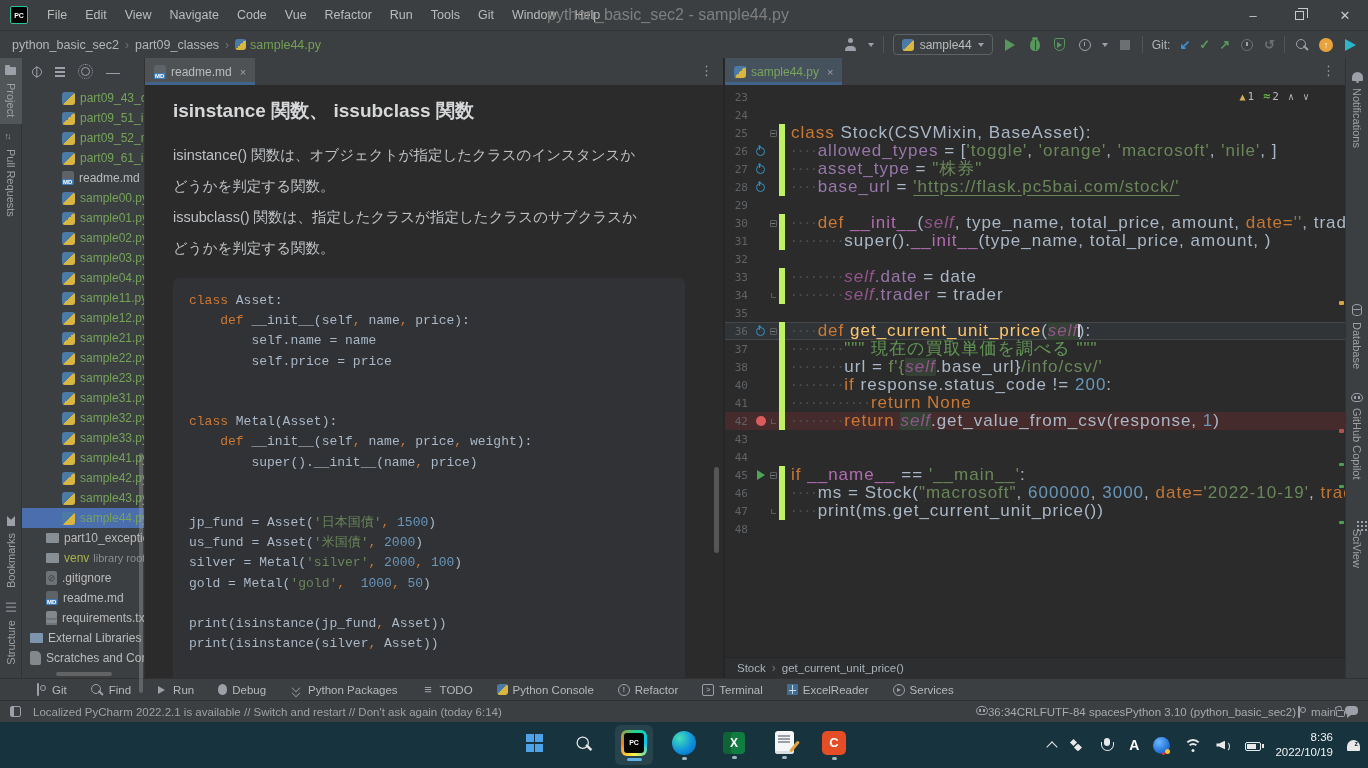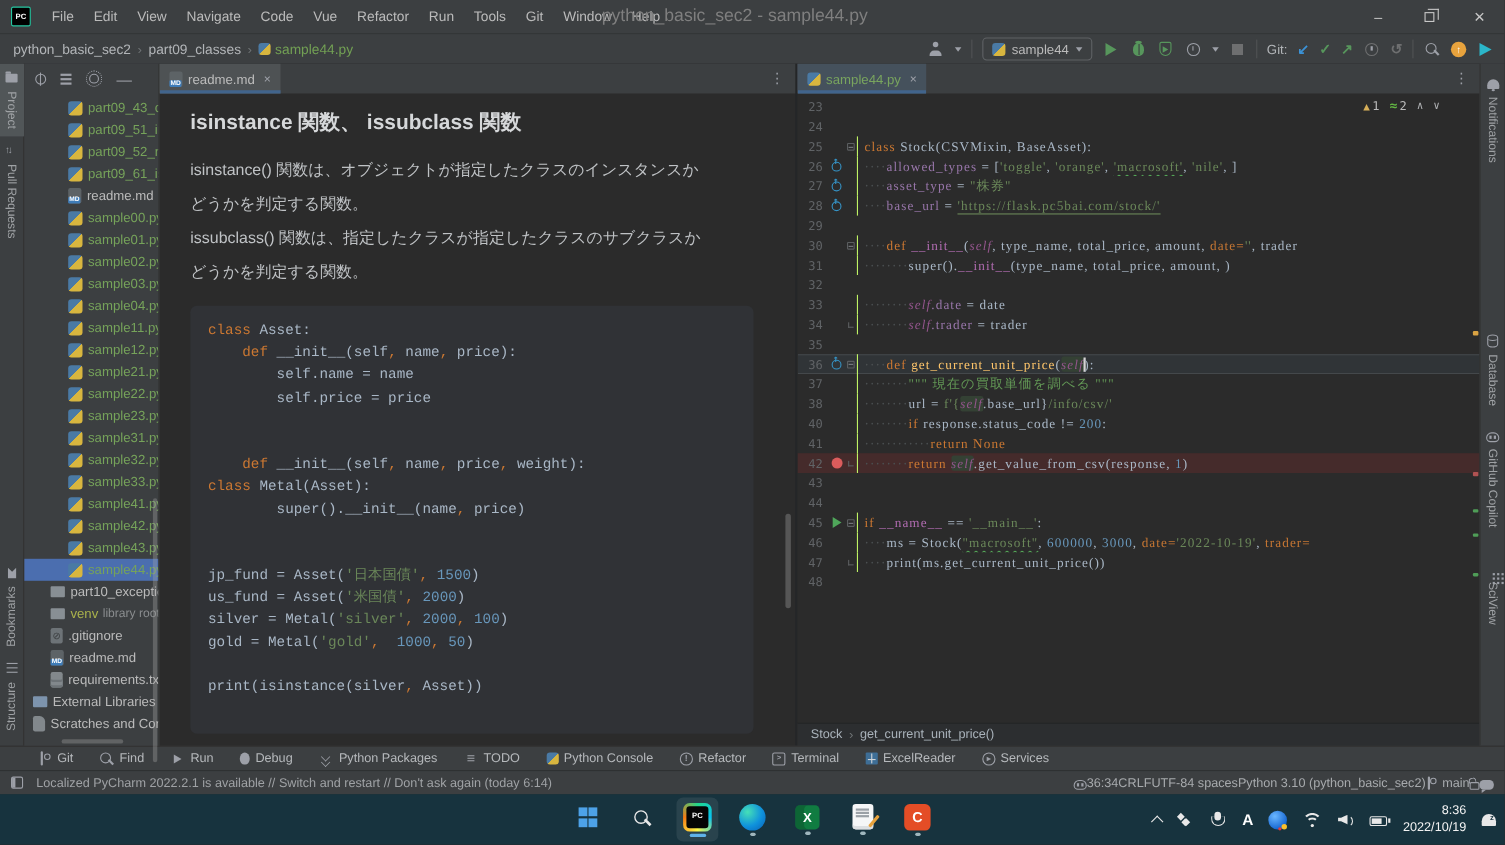--- a/index.html
+++ b/index.html
@@ -122,21 +122,21 @@
   .rrow{height:20.2px;line-height:20.2px;white-space:pre;overflow:hidden}
   .md-scroll{position:absolute;top:382px;right:4px;width:5px;height:86px;background:rgba(166,166,166,.35);border-radius:3px}
 
   
   .codepane{width:620px;flex:none}
   .editor{flex:1;position:relative;overflow:hidden;padding-top:3px;font-family:"DejaVu Sans Mono",monospace}
   .crow{height:18px;display:flex;align-items:center}
   .crow .lnum{width:28px;flex:none;text-align:right;color:#606366;font-size:11px;padding-right:5px}
   .crow .gmark{width:15px;flex:none;display:flex;align-items:center;justify-content:center}
   .crow .gfold{width:11px;flex:none;display:flex;align-items:center;justify-content:center;color:#606366}
-  .crow pre{flex:1;overflow:hidden;white-space:pre;font-family:Liberation Serif, serif;font-size:12px;letter-spacing:1px;line-height:18px;border-left:1px solid #bef264;padding-left:6px;color:#a9b7c6}
+  .crow pre{flex:1;overflow:hidden;white-space:pre;font-family:Liberation Sans, sans-serif;font-size:17px;letter-spacing:1px;line-height:18px;border-left:6px solid #bef264;padding-left:6px;color:#a9b7c6}
   .hl-caret{background:#303437;box-shadow:inset 0 1px 0 #44484b,inset 0 -1px 0 #44484b}
   .hl-bp{background:#452b2b}
   .gm-ov{width:9px;height:9px;border:1.5px solid #3592c4;border-radius:50%;position:relative}
   .gm-ov::after{content:"↑";position:absolute;left:0px;top:-6px;color:#3592c4;font-size:9px;font-weight:bold}
   .gm-bp{width:10px;height:10px;border-radius:50%;background:#db5c5c}
   .gm-run{width:0;height:0;border-top:5px solid transparent;border-bottom:5px solid transparent;border-left:8px solid #4fa65a}
   .fold-s{width:7px;height:7px;border:1px solid #5b5e60;border-radius:1px;display:flex;align-items:center;justify-content:center;color:#9da0a8;font-size:8px;line-height:5px}
   .fold-e{width:5px;height:5px;border-left:1px solid #5b5e60;border-bottom:1px solid #5b5e60}
   .tk-t{color:#a9b7c6}.tk-kw{color:#cc7832}.tk-str{color:#6a8759}
   .tk-strtypo{color:#6a8759;text-decoration:underline wavy #54a857;text-decoration-thickness:1px;text-underline-offset:3px}
@@ -175,21 +175,21 @@
   .ti-excel::before{content:"";position:absolute;left:50%;top:1px;bottom:1px;width:1px;background:#cfd4d8}
   .ti-excel::after{content:"";position:absolute;top:50%;left:2px;right:2px;height:1px;background:#cfd4d8}
   .ti-services{border:1.4px solid #9da0a8;border-radius:50%;width:12px;height:12px}
   .ti-services::before{content:"";width:0;height:0;border-top:2.5px solid transparent;border-bottom:2.5px solid transparent;border-left:4px solid #9da0a8}
 
   
   .statusbar{height:22px;background:#3c3f41;border-top:1px solid #2e3132;display:flex;align-items:center;padding:0 10px;flex:none;font-size:11.5px;color:#a7aaad}
   .ic-corner{width:11px;height:11px;border:1.4px solid #9da0a8;border-radius:2px;position:relative}
   .ic-corner::before{content:"";position:absolute;left:0;top:0;bottom:0;width:3px;background:#9da0a8}
   .sb-msg{margin-left:12px;color:#9fa2a5}
-  .sb-right{margin-left:auto;display:flex;align-items:flex-end;gap:0}
+  .sb-right{margin-left:auto;display:flex;align-items:flex-start;gap:0}
   .branchico{width:10px;height:12px;position:relative}
   .branchico::before{content:"";position:absolute;left:2px;top:0;width:1.6px;height:12px;background:#9da0a8;border-radius:1px}
   .branchico::after{content:"";position:absolute;right:0;top:1px;width:4px;height:4px;border:1.5px solid #9da0a8;border-radius:50%}
   .lockico{width:9px;height:7px;border:1.4px solid #9da0a8;border-radius:1.5px;position:relative;margin-top:4px}
   .lockico::before{content:"";position:absolute;top:-5px;left:-2px;width:5px;height:4px;border:1.4px solid #9da0a8;border-bottom:none;border-radius:3px 3px 0 0;transform:rotate(-15deg)}
   .balloonico{width:13px;height:9px;background:#9da0a8;border-radius:4px;position:relative}
   .balloonico::after{content:"";position:absolute;left:2px;bottom:-3px;width:0;height:0;border-top:3px solid #9da0a8;border-right:4px solid transparent}
 
   
   .taskbar{height:46px;background:#17333e;position:relative;flex:none}
@@ -495,30 +495,31 @@
             <div class="md-p">issubclass() 関数は、指定したクラスが指定したクラスのサブクラスか</div>
             <div class="md-p">どうかを判定する関数。</div>
           </div>
         <div class="md-code">
             <div class="rrow"><span class="tk-kw">class </span><span class="tk-t">Asset:</span></div>
             <div class="rrow"><span class="tk-t">    </span><span class="tk-kw">def </span><span class="tk-t">__init__(self</span><span class="tk-kw">,</span><span class="tk-t"> name</span><span class="tk-kw">,</span><span class="tk-t"> price):</span></div>
             <div class="rrow"><span class="tk-t">        self.name = name</span></div>
             <div class="rrow"><span class="tk-t">        self.price = price</span></div>
             <div class="rrow">&nbsp;</div>
             <div class="rrow">&nbsp;</div>
+            <div class="rrow"><span class="tk-kw">class </span><span class="tk-t">Metal(Asset):</span></div>
             <div class="rrow"><span class="tk-t">    </span><span class="tk-kw">def </span><span class="tk-t">__init__(self</span><span class="tk-kw">,</span><span class="tk-t"> name</span><span class="tk-kw">,</span><span class="tk-t"> price</span><span class="tk-kw">,</span><span class="tk-t"> weight):</span></div>
-            <div class="rrow"><span class="tk-kw">class </span><span class="tk-t">Metal(Asset):</span></div>
             <div class="rrow"><span class="tk-t">        super().__init__(name</span><span class="tk-kw">,</span><span class="tk-t"> price)</span></div>
             <div class="rrow">&nbsp;</div>
             <div class="rrow">&nbsp;</div>
             <div class="rrow"><span class="tk-t">jp_fund = Asset(</span><span class="tk-str">'日本国債'</span><span class="tk-kw">,</span><span class="tk-t"> </span><span class="tk-num">1500</span><span class="tk-t">)</span></div>
             <div class="rrow"><span class="tk-t">us_fund = Asset(</span><span class="tk-str">'米国債'</span><span class="tk-kw">,</span><span class="tk-t"> </span><span class="tk-num">2000</span><span class="tk-t">)</span></div>
             <div class="rrow"><span class="tk-t">silver = Metal(</span><span class="tk-str">'silver'</span><span class="tk-kw">,</span><span class="tk-t"> </span><span class="tk-num">2000</span><span class="tk-kw">,</span><span class="tk-t"> </span><span class="tk-num">100</span><span class="tk-t">)</span></div>
             <div class="rrow"><span class="tk-t">gold = Metal(</span><span class="tk-str">'gold'</span><span class="tk-kw">,</span><span class="tk-t">  </span><span class="tk-num">1000</span><span class="tk-kw">,</span><span class="tk-t"> </span><span class="tk-num">50</span><span class="tk-t">)</span></div>
             <div class="rrow">&nbsp;</div>
+            <div class="rrow"><span class="tk-t">print(isinstance(jp_fund</span><span class="tk-kw">,</span><span class="tk-t"> Asset))</span></div>
             <div class="rrow"><span class="tk-t">print(isinstance(silver</span><span class="tk-kw">,</span><span class="tk-t"> Asset))</span></div>
             <div class="rrow">&nbsp;</div>
           </div>
         <div class="md-scroll"></div>
       </div>
     </div>
 
     <div class="pane codepane">
       <div class="tabbar">
         <span class="tab tab-sample">

